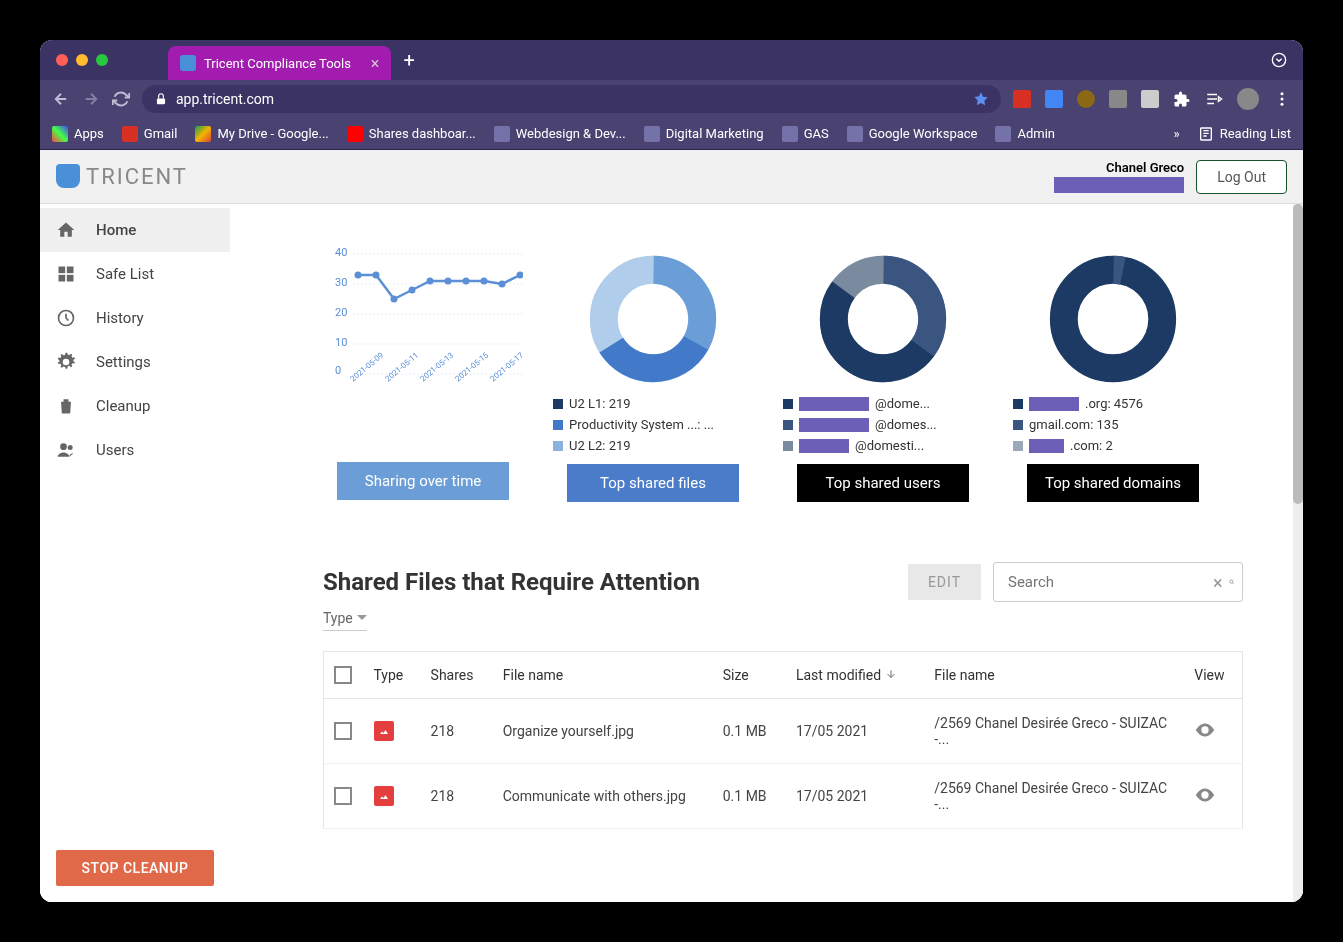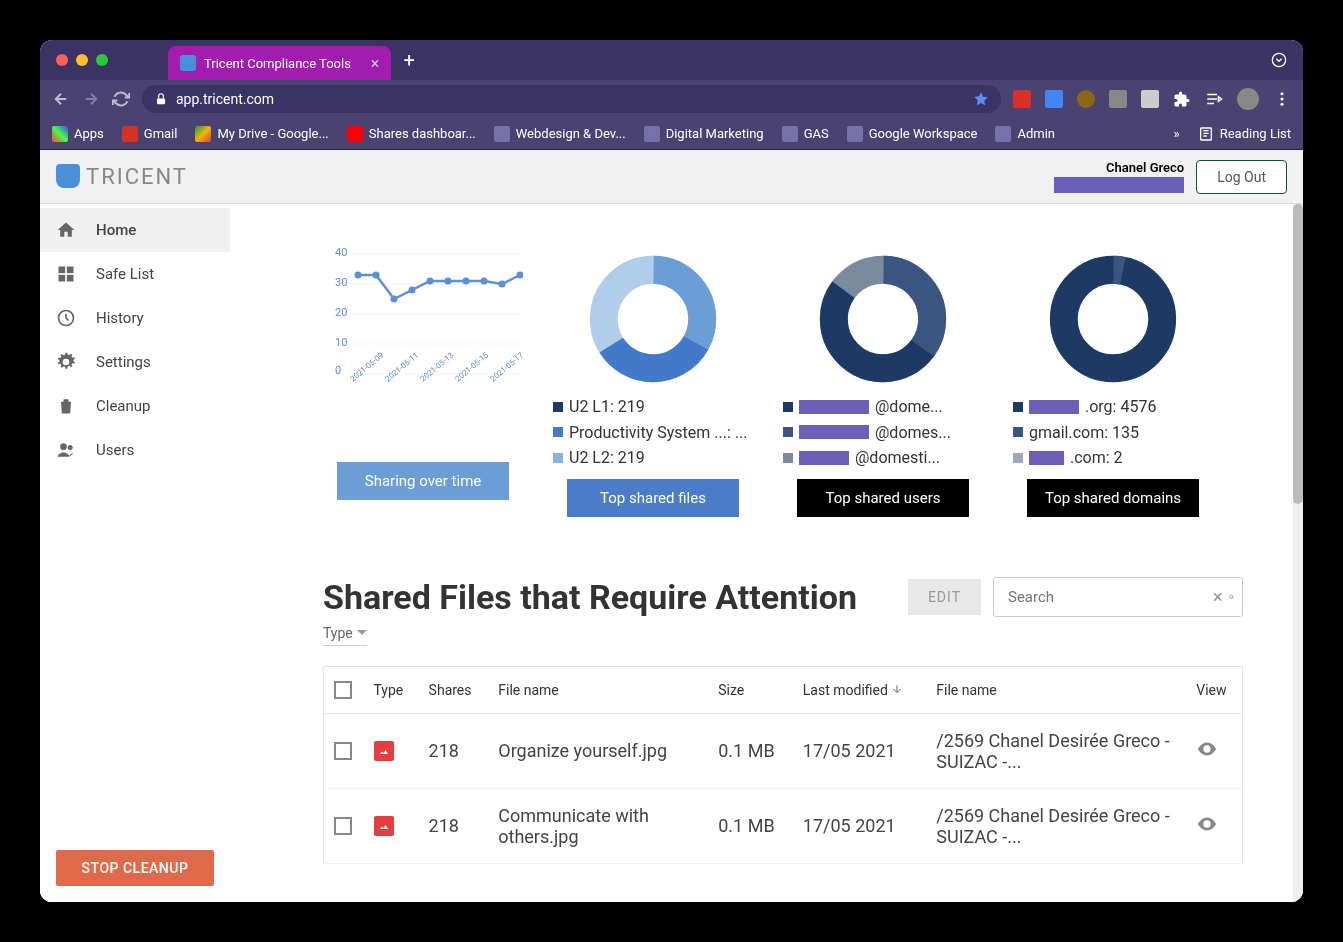--- a/index.html
+++ b/index.html
@@ -44,45 +44,45 @@
 .nav-item { display: flex; align-items: center; gap: 20px; padding: 12px 16px; font-size: 15px; color: #444; cursor: pointer; }
 .nav-item.active { background: #f0f0f0; font-weight: 500; }
 .nav-icon { width: 20px; color: #666; display: flex; }
 .sidebar .spacer { flex: 1; }
 .stop-cleanup { margin: 16px; background: #e0694a; color: #fff; border: none; padding: 10px 12px; font-size: 14px; font-weight: 500; border-radius: 2px; letter-spacing: 0.5px; }
 
 .main { flex: 1; overflow-y: auto; padding: 40px 60px 40px 80px; position: relative; }
 .charts-row { display: flex; gap: 30px; }
 .chart-card { width: 200px; display: flex; flex-direction: column; align-items: center; }
 .chart-area { height: 150px; width: 200px; display: flex; align-items: center; justify-content: center; position: relative; }
-.legend { font-size: 16px; color: #333; line-height: 1.6; width: 100%; min-height: 60px; }
+.legend { font-size: 13px; color: #333; line-height: 1.6; width: 100%; min-height: 60px; }
 .legend-item { display: flex; align-items: center; gap: 6px; }
 .legend-sq { width: 10px; height: 10px; flex-shrink: 0; }
 .legend-redact { display: inline-block; height: 14px; background: #6b5fb8; vertical-align: middle; }
 .chart-btn { width: 172px; padding: 10px 0; color: #fff; font-size: 15px; text-align: center; margin-top: 8px; border: none; }
 .chart-btn.light { background: #6b9ed6; }
 .chart-btn.mid { background: #4a7cc9; }
 .chart-btn.dark { background: #000000; }
 
 .line-chart { width: 200px; height: 150px; }
 
 .donut { width: 130px; height: 130px; }
 
 .table-section { margin-top: 60px; }
 .table-header { display: flex; align-items: center; gap: 12px; }
-.table-title { font-size: 34px; color: #333; flex: 1; }
+.table-title { font-size: 24px; color: #333; flex: 1; }
 .edit-btn { background: #e8e8e8; color: #999; border: none; padding: 10px 20px; font-size: 14px; letter-spacing: 1px; }
 .search-box { display: flex; align-items: center; border: 1px solid #ccc; border-radius: 3px; padding: 4px 8px; width: 250px; background: #fff; }
 .search-input { border: none; flex: 1; font-size: 15px; outline: none; padding: 6px; }
 .search-clear { color: #999; font-size: 18px; }
 .search-icon { color: #666; margin-left: 6px; }
 .type-filter { display: inline-flex; align-items: center; gap: 4px; font-size: 14px; color: #666; margin-top: 8px; padding-bottom: 4px; border-bottom: 1px solid #ccc; }
 .data-table { width: 100%; border: 1px solid #e5e5e5; margin-top: 20px; border-collapse: collapse; }
 .data-table th { text-align: left; font-size: 14px; color: #333; font-weight: 400; padding: 14px 10px; border-bottom: 1px solid #e5e5e5; }
-.data-table td { padding: 16px 10px; font-size: 18px; color: #444; border-bottom: 1px solid #f0f0f0; }
+.data-table td { padding: 16px 10px; font-size: 14px; color: #444; border-bottom: 1px solid #f0f0f0; }
 .checkbox { width: 18px; height: 18px; border: 2px solid #888; }
 .file-icon { width: 20px; height: 20px; background: #e53e3e; border-radius: 2px; display: flex; align-items: center; justify-content: center; color: #fff; font-size: 10px; }
 .eye-icon { color: #888; }
 .scrollbar { width: 10px; background: #eee; position: absolute; right: 0; top: 0; bottom: 0; }
 .scroll-thumb { width: 10px; background: #bbb; height: 300px; border-radius: 5px; }
 </style>
 </head>
 <body>
 
 <div class="window">

